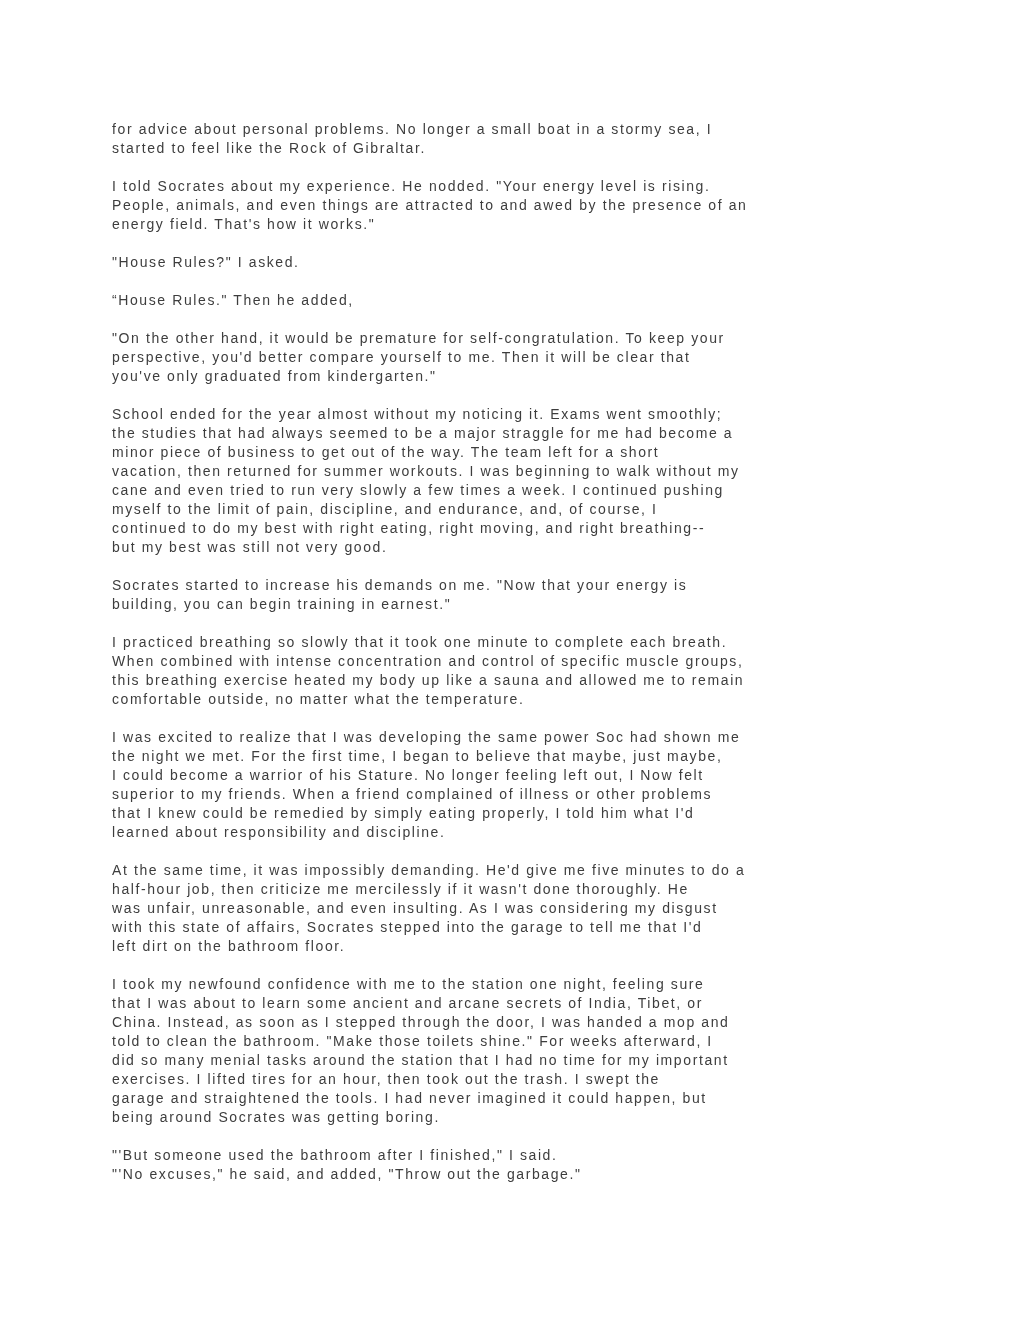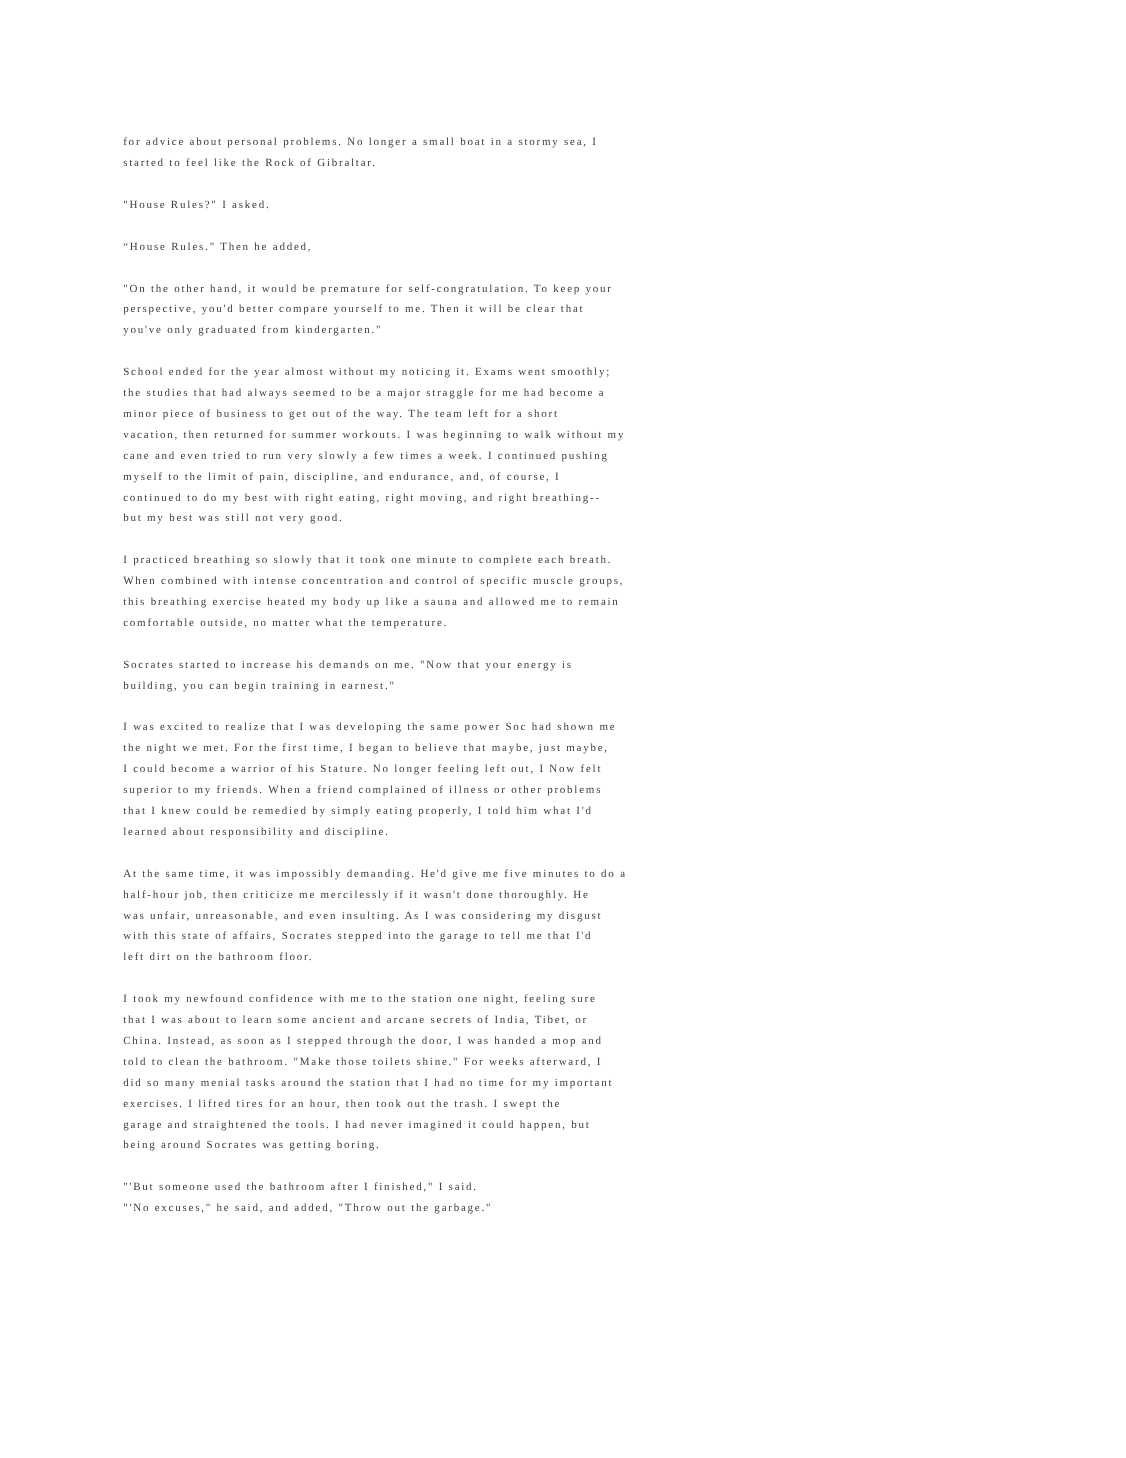--- a/index.html
+++ b/index.html
@@ -12,61 +12,64 @@
     width: 1024px;
     height: 1325px;
     background: #ffffff;
     overflow: hidden;
   }
   .text-block {
     position: absolute;
     left: 112px;
     top: 120px;
     width: 812px;
-    font-family: Liberation Serif, serif;
-    font-size: 10px;
+    font-family: Liberation Sans, sans-serif;
+    font-size: 14px;
     line-height: 19px;
     letter-spacing: 1.6px;
     color: #3d3d3d;
   }
   .para {
     margin: 0 0 19px 0;
     white-space: pre-wrap;
     word-break: break-word;
   }
   .para:last-child {
     margin-bottom: 0;
   }
 </style>
 </head>
 <body>
 
 <div class="page">
   <div class="text-block">
     <p class="para">for advice about personal problems. No longer a small boat in a stormy sea, I
 started to feel like the Rock of Gibraltar.</p>
+    <p class="para">I told Socrates about my experience. He nodded. "Your energy level is rising.
+People, animals, and even things are attracted to and awed by the presence of an
+energy field. That's how it works."</p>
     <p class="para">"House Rules?" I asked.</p>
     <p class="para">“House Rules." Then he added,</p>
     <p class="para">"On the other hand, it would be premature for self-congratulation. To keep your
 perspective, you'd better compare yourself to me. Then it will be clear that
 you've only graduated from kindergarten."</p>
     <p class="para">School ended for the year almost without my noticing it. Exams went smoothly;
 the studies that had always seemed to be a major straggle for me had become a
 minor piece of business to get out of the way. The team left for a short
 vacation, then returned for summer workouts. I was beginning to walk without my
 cane and even tried to run very slowly a few times a week. I continued pushing
 myself to the limit of pain, discipline, and endurance, and, of course, I
 continued to do my best with right eating, right moving, and right breathing--
 but my best was still not very good.</p>
+    <p class="para">Socrates started to increase his demands on me. "Now that your energy is
+building, you can begin training in earnest."</p>
     <p class="para">I practiced breathing so slowly that it took one minute to complete each breath.
 When combined with intense concentration and control of specific muscle groups,
 this breathing exercise heated my body up like a sauna and allowed me to remain
 comfortable outside, no matter what the temperature.</p>
-    <p class="para">Socrates started to increase his demands on me. "Now that your energy is
-building, you can begin training in earnest."</p>
     <p class="para">I was excited to realize that I was developing the same power Soc had shown me
 the night we met. For the first time, I began to believe that maybe, just maybe,
 I could become a warrior of his Stature. No longer feeling left out, I Now felt
 superior to my friends. When a friend complained of illness or other problems
 that I knew could be remedied by simply eating properly, I told him what I'd
 learned about responsibility and discipline.</p>
     <p class="para">At the same time, it was impossibly demanding. He'd give me five minutes to do a
 half-hour job, then criticize me mercilessly if it wasn't done thoroughly. He
 was unfair, unreasonable, and even insulting. As I was considering my disgust
 with this state of affairs, Socrates stepped into the garage to tell me that I'd

